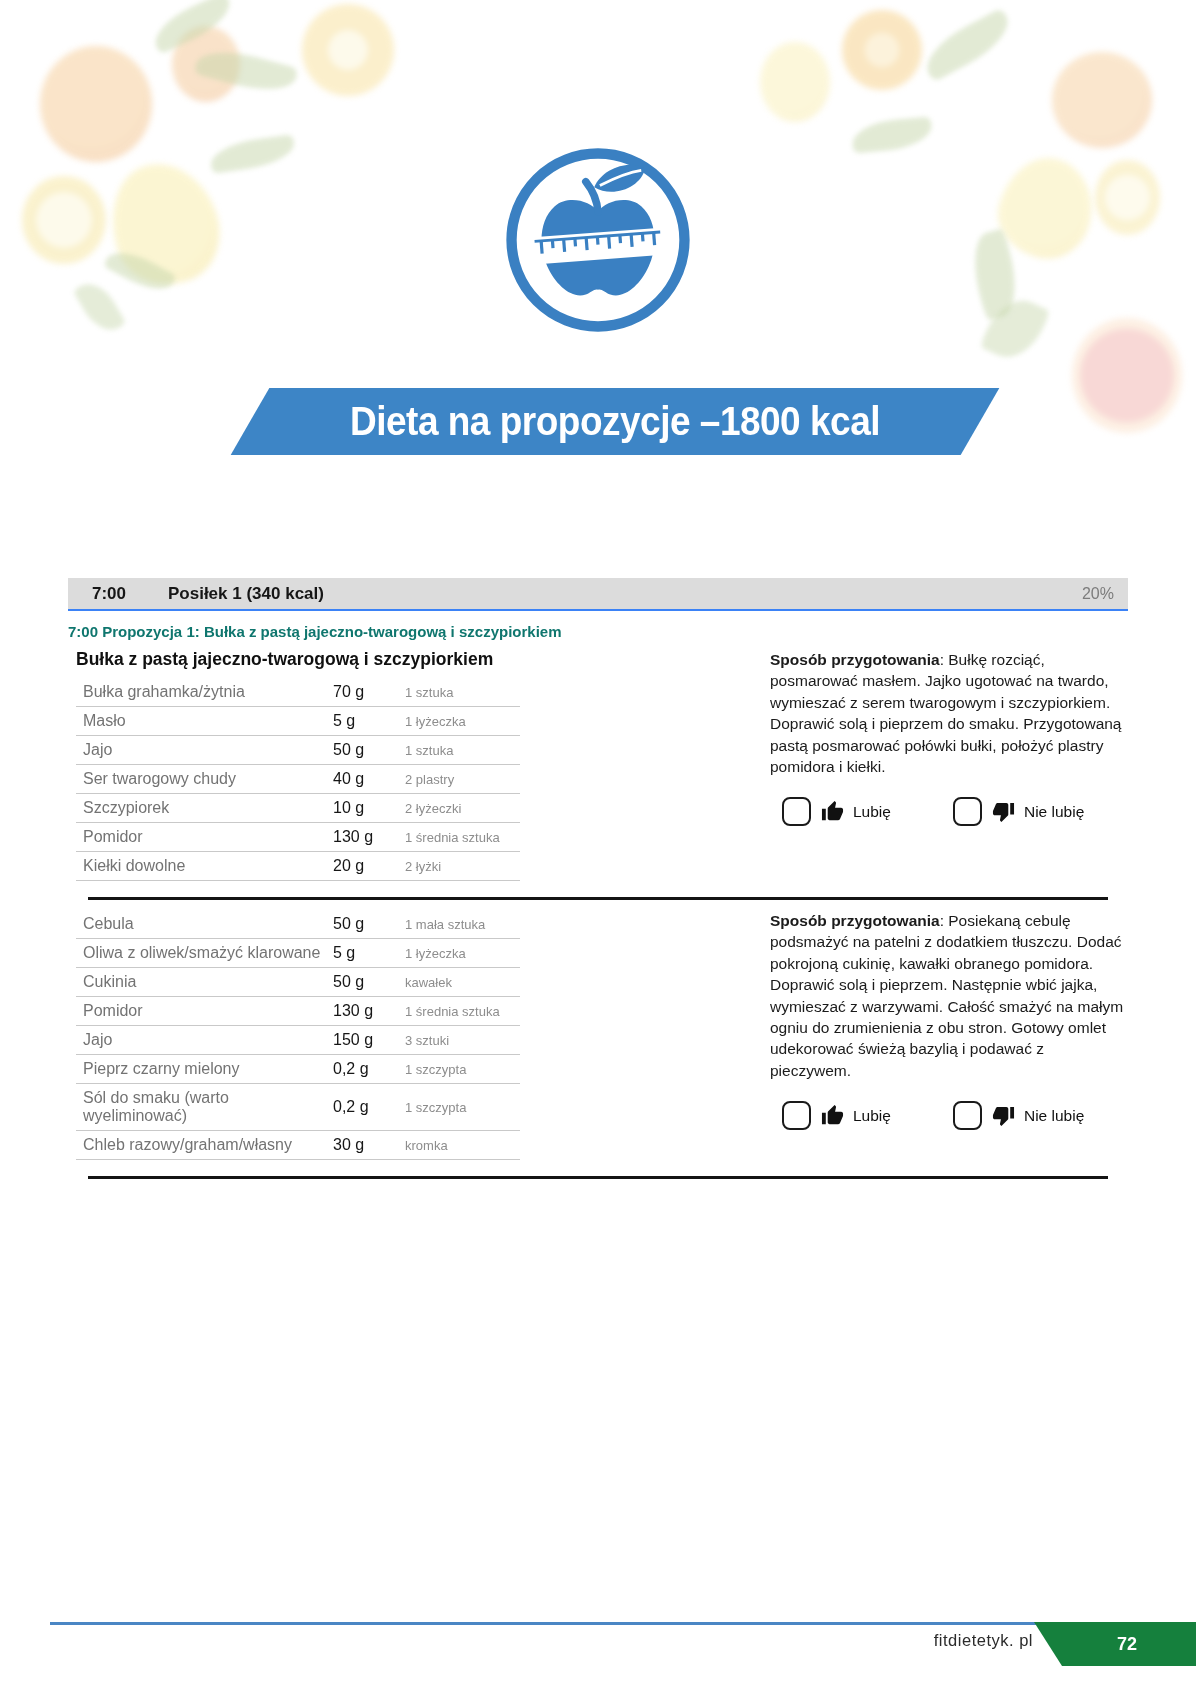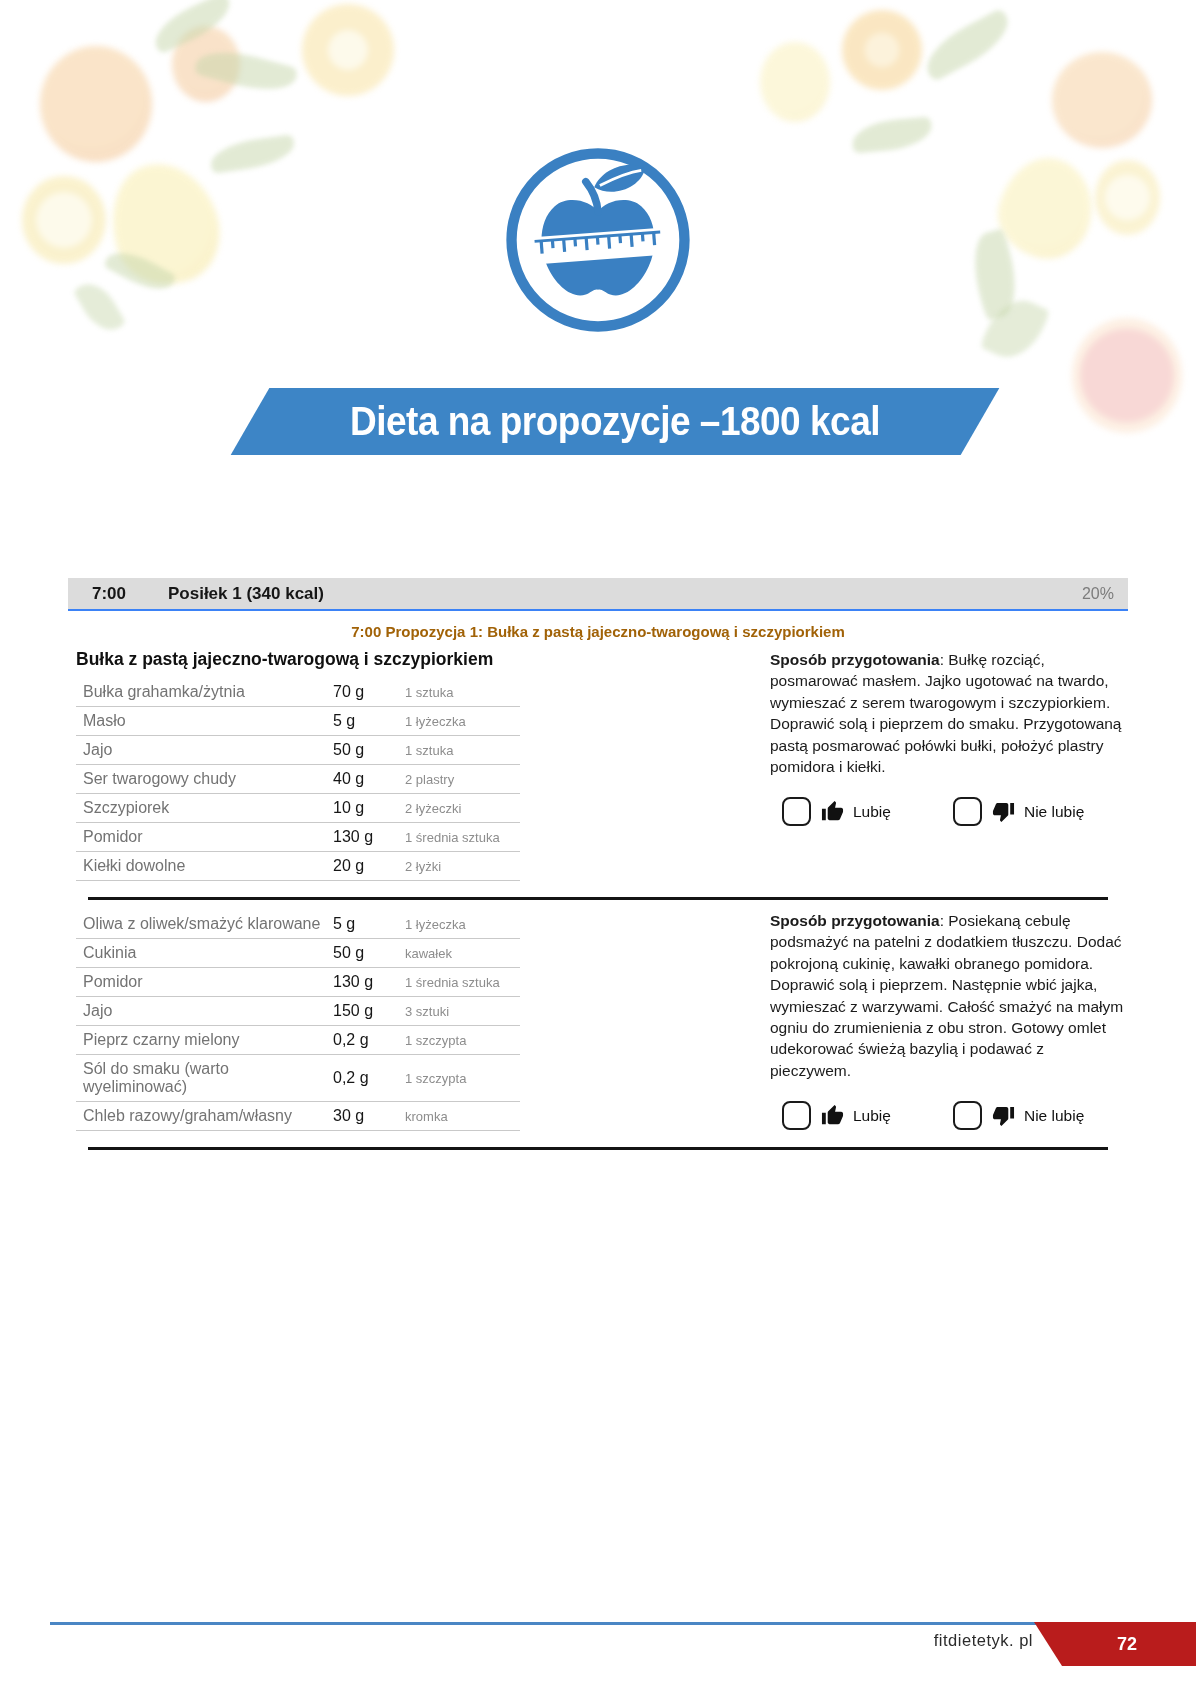--- a/index.html
+++ b/index.html
@@ -16,21 +16,21 @@
   
   .banner{position:absolute;left:250px;top:388px;width:730px;height:67px;background:#3d85c6;transform:skewX(-30deg);}
   .banner-inner{transform:skewX(30deg);width:100%;height:100%;display:flex;align-items:center;justify-content:center;}
   .banner-text{color:#fff;font-weight:bold;font-size:37px;letter-spacing:-.5px;transform:scaleY(1.12);white-space:nowrap;}
   
   .content{position:absolute;left:68px;top:578px;width:1060px;}
   .meal-bar{height:31px;background:#dcdcdc;border-bottom:2px solid #3b82f6;display:flex;align-items:center;}
   .meal-time{margin-left:24px;width:76px;font-size:17px;font-weight:bold;color:#161616;}
   .meal-title{font-size:17px;font-weight:bold;color:#161616;}
   .meal-pct{margin-left:auto;margin-right:14px;font-size:16px;color:#7c7c7c;}
-  .prop-header{margin-top:12px;text-align:center;color:#a16207;font-weight:bold;font-size:15px;}
+  .prop-header{margin-top:12px;color:#0f766e;font-weight:bold;font-size:15px;}
   .prop-body{display:flex;justify-content:space-between;margin-top:9px;}
   .col-left{width:452px;}
   .col-right{width:358px;}
   .dish-title{font-size:17.5px;font-weight:bold;color:#101010;margin:0 0 8px 8px;}
   table.ing{border-collapse:collapse;width:444px;margin-left:8px;}
   table.ing td{border-bottom:1px solid #c9c9c9;padding:5px 0;vertical-align:middle;}
   .c-name{width:250px;font-size:16px;color:#737373;padding-left:7px !important;}
   .c-amt{width:72px;font-size:16px;color:#161616;}
   .c-meas{font-size:13px;color:#8d8d8d;}
   .prep{font-size:15.5px;line-height:1.38;color:#1b1b1b;margin:0;}
@@ -38,21 +38,21 @@
   .like-row{display:flex;align-items:center;margin-top:20px;margin-left:12px;}
   .like-group{display:flex;align-items:center;}
   .gap{margin-left:62px;}
   .checkbox{width:29px;height:29px;border:2.5px solid #1a1a1a;border-radius:8px;background:#fff;box-sizing:border-box;cursor:pointer;}
   .thumb{margin-left:10px;display:block;}
   .like-label{margin-left:9px;font-size:15.5px;color:#111;}
   .divider{height:3px;background:#141414;margin:16px 20px 10px 20px;}
   
   .footer-line{position:absolute;left:50px;right:0;top:1622px;height:3px;background:#4a86c4;}
   .footer-site{position:absolute;top:1631px;right:163px;font-size:16.5px;color:#2b2b2b;letter-spacing:.5px;}
-  .page-tab{position:absolute;top:1622px;right:0;width:162px;height:44px;background:#b91c1c;
+  .page-tab{position:absolute;top:1622px;right:0;width:162px;height:44px;background:#15803d;
     clip-path:polygon(0 0,100% 0,100% 100%,28px 100%);display:flex;align-items:center;justify-content:center;}
   .page-num{color:#fff;font-weight:bold;font-size:18px;margin-left:24px;}
 </style>
 </head>
 <body>
 
 <div class="deco">
   <div class="fruit" style="left:40px;top:46px;width:112px;height:116px;opacity:.55;background:radial-gradient(circle at 45% 40%, #f6cf9d 0 55%, #f0b98a 100%);"></div>
   <div class="fruit" style="left:172px;top:26px;width:68px;height:76px;opacity:.5;background:radial-gradient(circle at 45% 40%, #f4c794 0 55%, #eeb080 100%);"></div>
   <div class="fruit" style="left:302px;top:4px;width:92px;height:92px;opacity:.5;background:radial-gradient(circle, #fdf6d8 0 30%, #f8e09a 31% 78%, #f3cf7d 79% 100%);"></div>
@@ -185,20 +185,25 @@
     </div>
     <div class="divider"></div>
   </div>
 
   <div>
     <div class="prop-body">
       <div class="col-left">
         <table class="ing">
           <tbody>
               <tr>
+                <td class="c-name">Cebula</td>
+                <td class="c-amt">50 g</td>
+                <td class="c-meas">1 mała sztuka</td>
+              </tr>
+              <tr>
                 <td class="c-name">Oliwa z oliwek/smażyć klarowane</td>
                 <td class="c-amt">5 g</td>
                 <td class="c-meas">1 łyżeczka</td>
               </tr>
               <tr>
                 <td class="c-name">Cukinia</td>
                 <td class="c-amt">50 g</td>
                 <td class="c-meas">kawałek</td>
               </tr>
               <tr>

